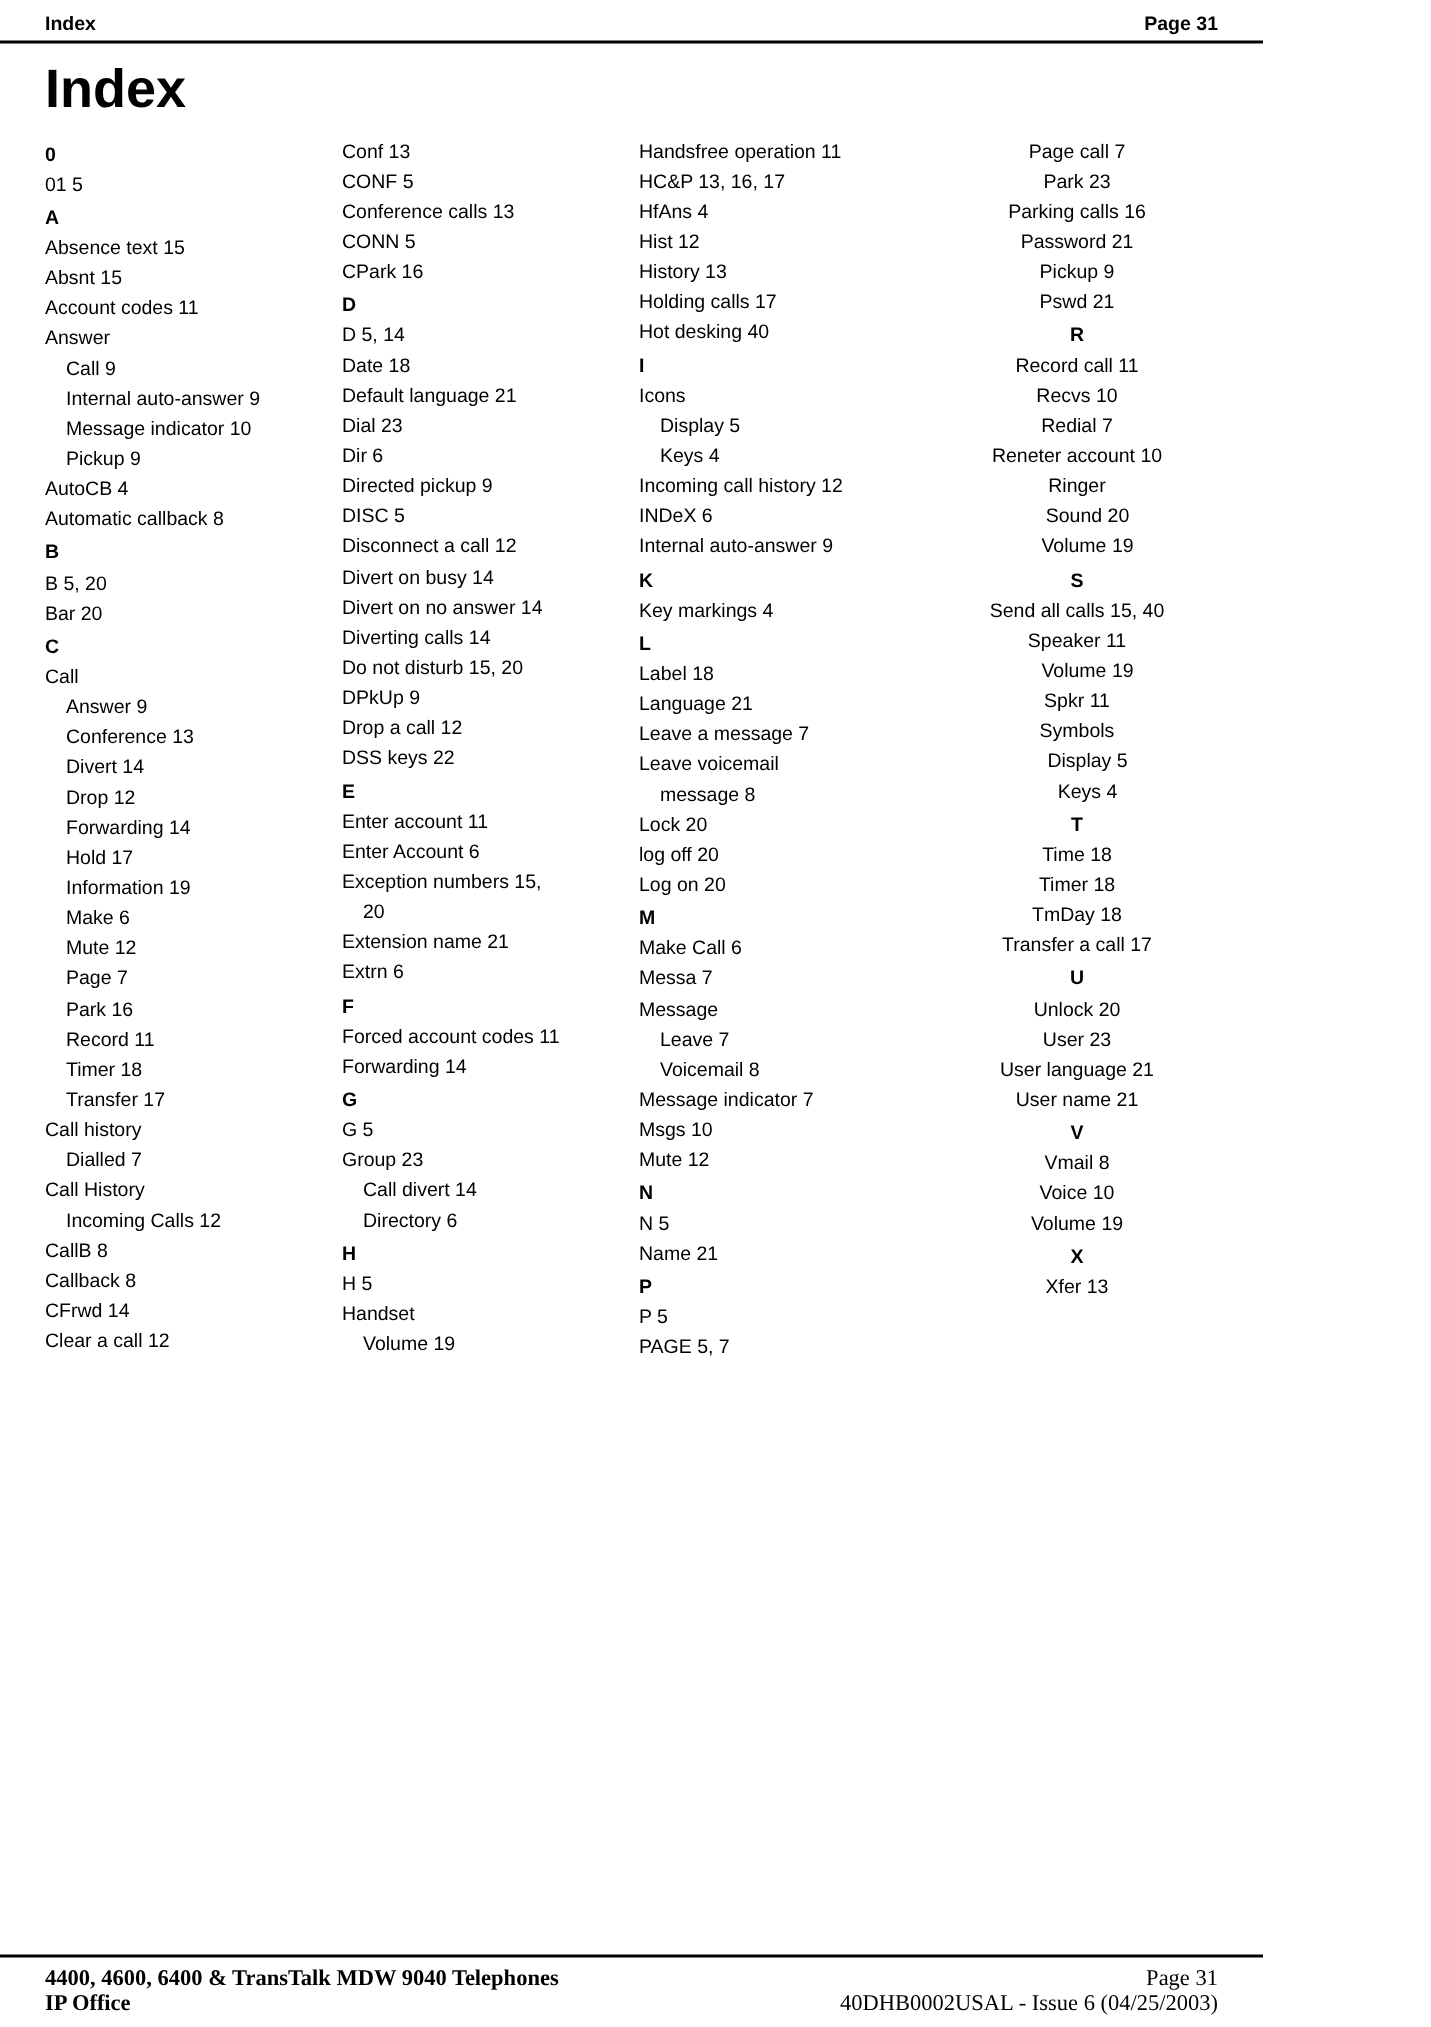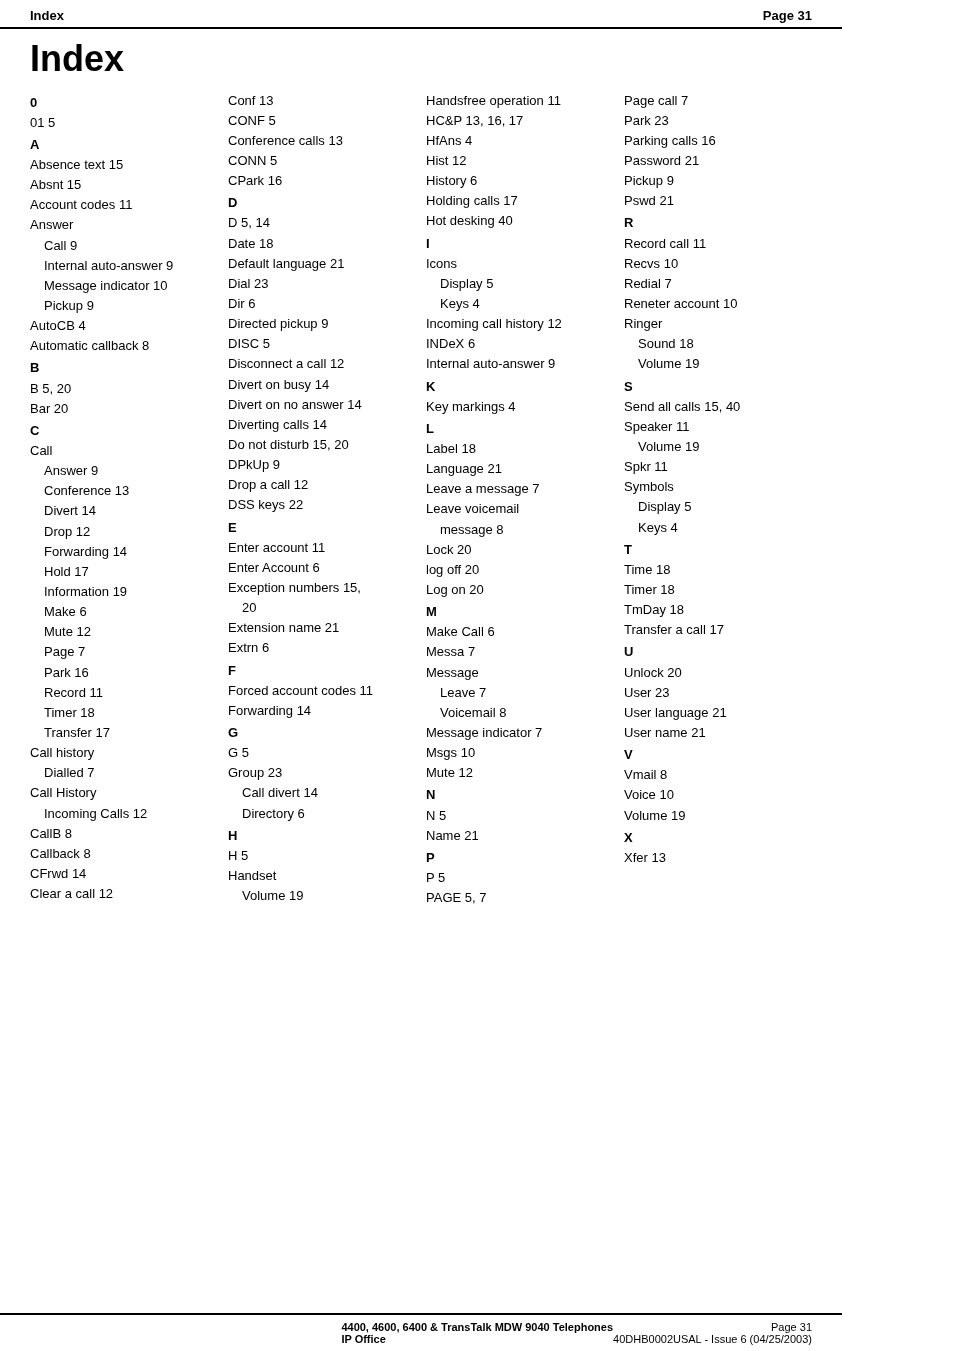--- a/index.html
+++ b/index.html
@@ -46,41 +46,42 @@
     .index-columns {
       display: flex;
       gap: 0;
       align-items: flex-start;
     }
     .col {
       flex: 1;
       padding-right: 10px;
       line-height: 1.55;
     }
-    .col:last-child { padding-right: 0; }
+    .col:last-child { padding-right: 0; text-align: center; }
     .index-letter {
       font-weight: bold;
       margin-top: 2px;
       display: block;
     }
     .index-entry {
       display: block;
       font-weight: normal;
     }
     .index-entry.indented {
       padding-left: 14px;
       display: block;
     }
     .footer {
       border-top: 2px solid #000;
       padding: 6px 30px 6px 30px;
       display: flex;
-      justify-content: flex-end;
+      justify-content: space-between;
       align-items: flex-start;
-      font-size: 11px;
+      font-size: 15px;
+      font-family: Liberation Serif, serif;
     }
     .footer-left {
       display: flex;
       flex-direction: column;
     }
     .footer-right {
       text-align: right;
       display: flex;
       flex-direction: column;
     }
@@ -182,21 +183,21 @@
           <span class="index-letter">H</span>
           <span class="index-entry">H 5</span>
           <span class="index-entry">Handset</span>
           <span class="index-entry indented">Volume 19</span>
         </div>
         <div class="col">
           <span class="index-entry">Handsfree operation 11</span>
           <span class="index-entry">HC&amp;P 13, 16, 17</span>
           <span class="index-entry">HfAns 4</span>
           <span class="index-entry">Hist 12</span>
-          <span class="index-entry">History 6</span>
+          <span class="index-entry">History 13</span>
           <span class="index-entry">Holding calls 17</span>
           <span class="index-entry">Hot desking 40</span>
           <span class="index-letter">I</span>
           <span class="index-entry">Icons</span>
           <span class="index-entry indented">Display 5</span>
           <span class="index-entry indented">Keys 4</span>
           <span class="index-entry">Incoming call history 12</span>
           <span class="index-entry">INDeX 6</span>
           <span class="index-entry">Internal auto-answer 9</span>
           <span class="index-letter">K</span>
@@ -232,21 +233,21 @@
           <span class="index-entry">Parking calls 16</span>
           <span class="index-entry">Password 21</span>
           <span class="index-entry">Pickup 9</span>
           <span class="index-entry">Pswd 21</span>
           <span class="index-letter">R</span>
           <span class="index-entry">Record call 11</span>
           <span class="index-entry">Recvs 10</span>
           <span class="index-entry">Redial 7</span>
           <span class="index-entry">Reneter account 10</span>
           <span class="index-entry">Ringer</span>
-          <span class="index-entry indented">Sound 18</span>
+          <span class="index-entry indented">Sound 20</span>
           <span class="index-entry indented">Volume 19</span>
           <span class="index-letter">S</span>
           <span class="index-entry">Send all calls 15, 40</span>
           <span class="index-entry">Speaker 11</span>
           <span class="index-entry indented">Volume 19</span>
           <span class="index-entry">Spkr 11</span>
           <span class="index-entry">Symbols</span>
           <span class="index-entry indented">Display 5</span>
           <span class="index-entry indented">Keys 4</span>
           <span class="index-letter">T</span>

